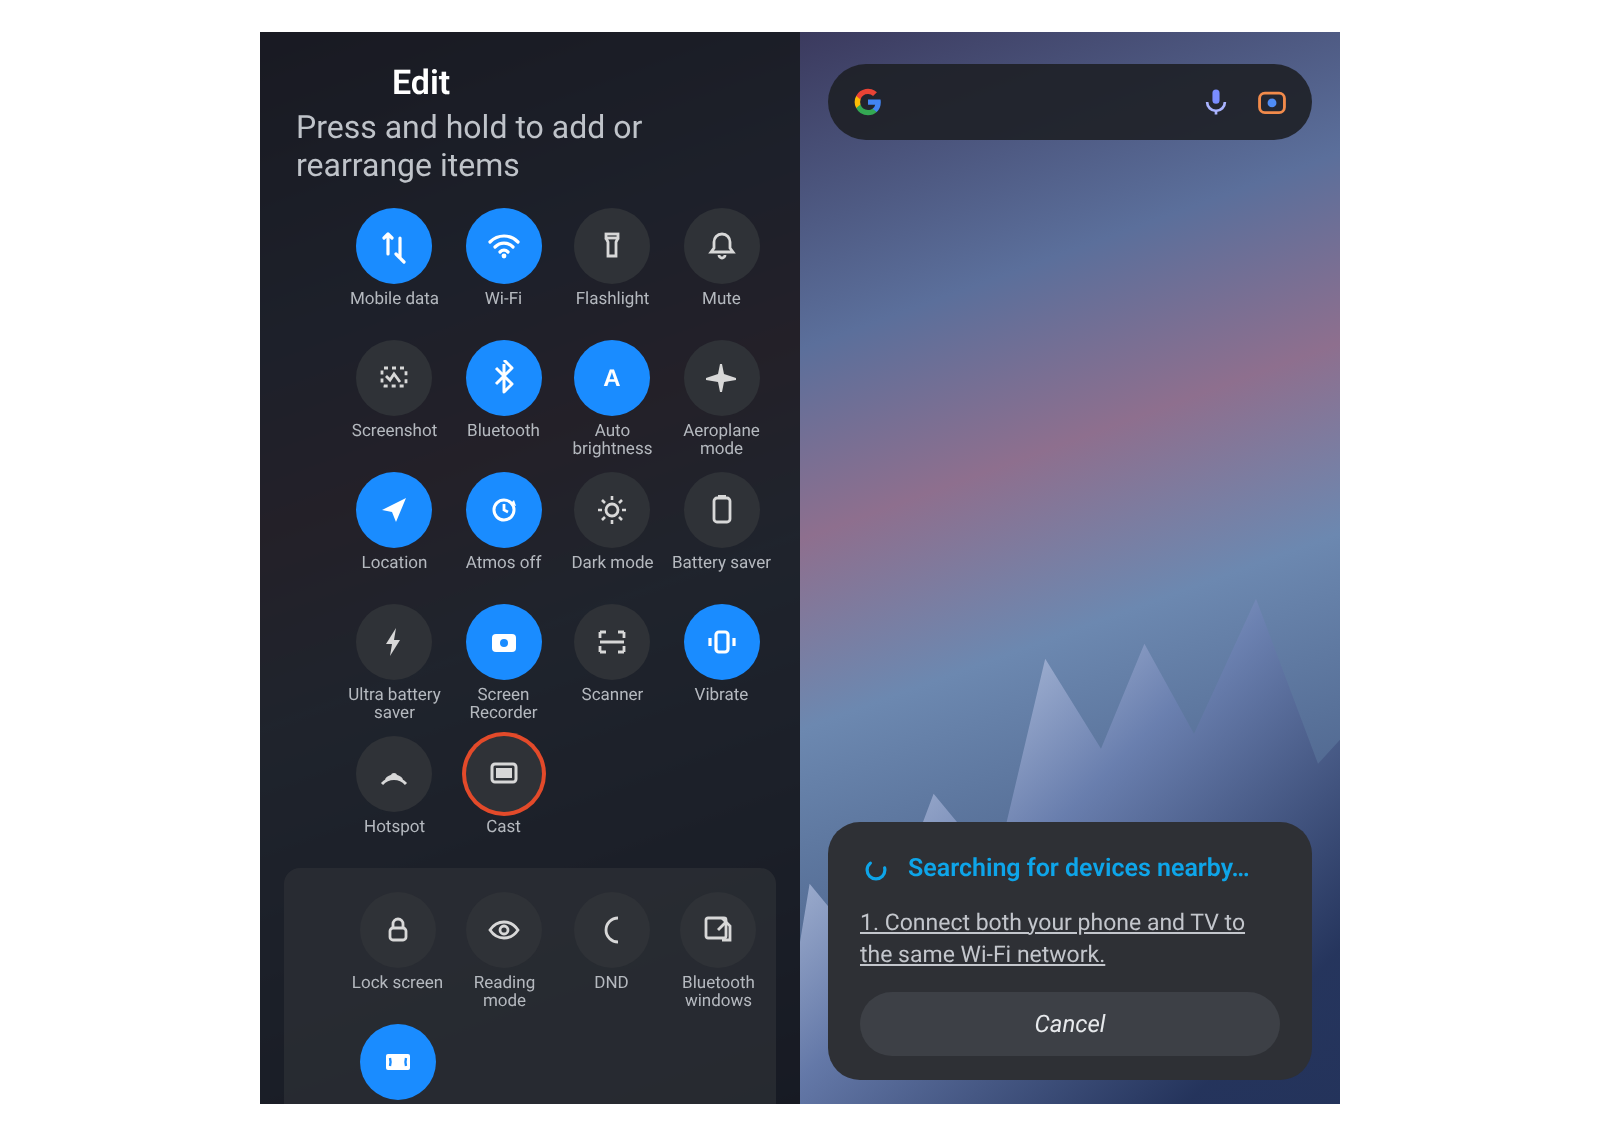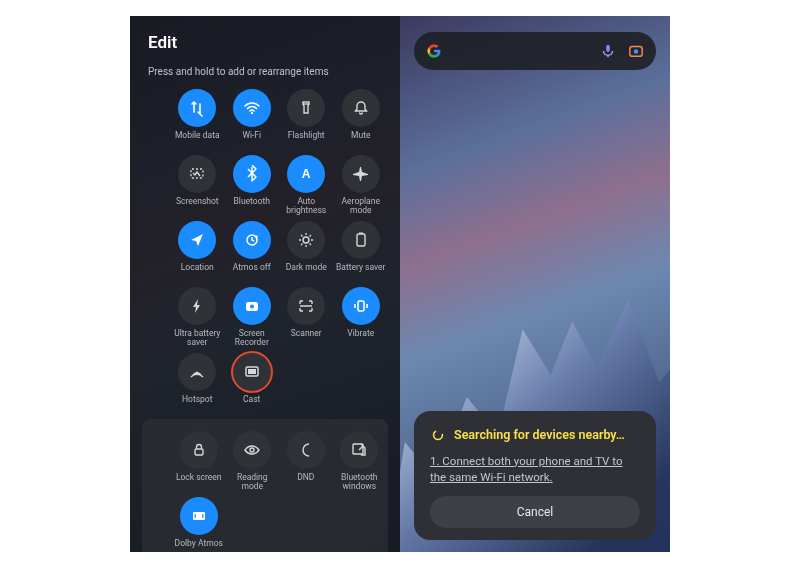--- a/index.html
+++ b/index.html
@@ -36,22 +36,22 @@
     clip-path: polygon(0% 100%, 8% 60%, 18% 70%, 28% 48%, 38% 58%, 46% 30%, 55% 42%, 62% 28%, 70% 40%, 80% 22%, 90% 44%, 100% 35%, 100% 100%);
   }
   
   .qs-panel {
     position: absolute; inset: 0;
     background: rgba(20,22,26,0.88);
     padding: 12px 12px 0;
     display: flex; flex-direction: column;
   }
   .qs-header { color: #fff; padding: 4px 6px 10px; }
-  .qs-title { font-size: 17px; font-weight: 600; }
-  .qs-sub { font-size: 10px; color: #bfc3c9; margin-top: 14px; }
+  .qs-title { font-size: 17px; font-weight: 600; margin-left: 48px; }
+  .qs-sub { font-size: 16px; color: #bfc3c9; margin-top: 2px; }
   .tile-grid {
     display: grid;
     grid-template-columns: repeat(4, 1fr);
     gap: 4px 4px;
     padding: 0 2px;
     margin-left: 28px;
   }
   .tile {
     display: flex; flex-direction: column; align-items: center;
     padding: 2px 0 0;
@@ -97,29 +97,29 @@
   .mic-icon, .lens-icon { width: 16px; height: 16px; }
   .dialog {
     position: absolute; left: 14px; right: 14px; bottom: 12px;
     background: #2e3035;
     border-radius: 16px;
     padding: 16px 16px 12px;
     color: #d6d8dc;
   }
   .dialog-title {
     display: flex; align-items: center; gap: 8px;
-    font-size: 12.5px; font-weight: 600; color: #fde047;
+    font-size: 12.5px; font-weight: 600; color: #0ea5e9;
   }
   .dialog-body {
     font-size: 11.5px; line-height: 1.45;
     margin-top: 10px; color: #c3c6cc; text-decoration: underline;
   }
   .dialog-body p { margin-bottom: 8px; }
   .dialog-actions {
-    display: flex; gap: 10px; margin-top: 10px;
+    display: flex; gap: 10px; margin-top: 10px; font-style: italic;
   }
   .dialog-btn {
     flex: 1; height: 32px; border-radius: 16px;
     background: #3d4046; color: #e7e9ec;
     display: flex; align-items: center; justify-content: center;
     font-size: 12px; cursor: pointer;
   }
   svg { display: block; }
 </style>
 </head>

